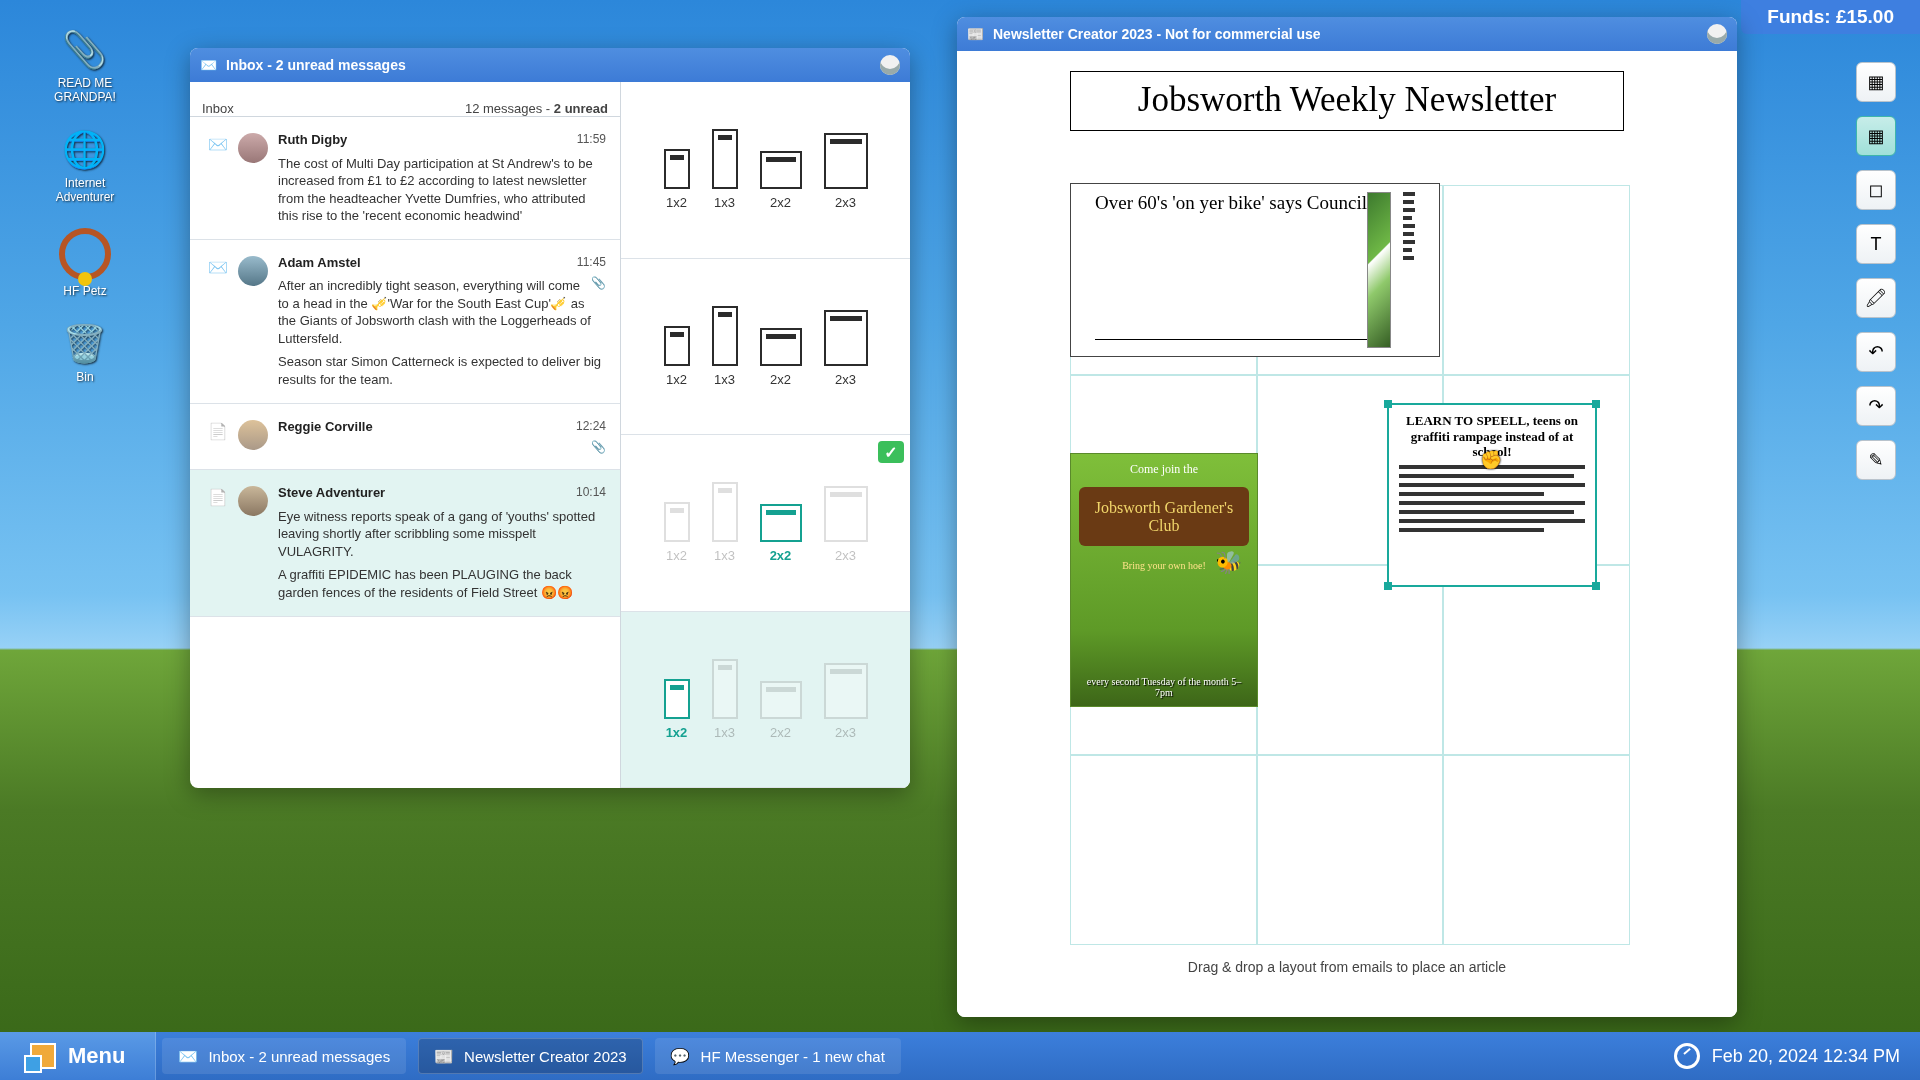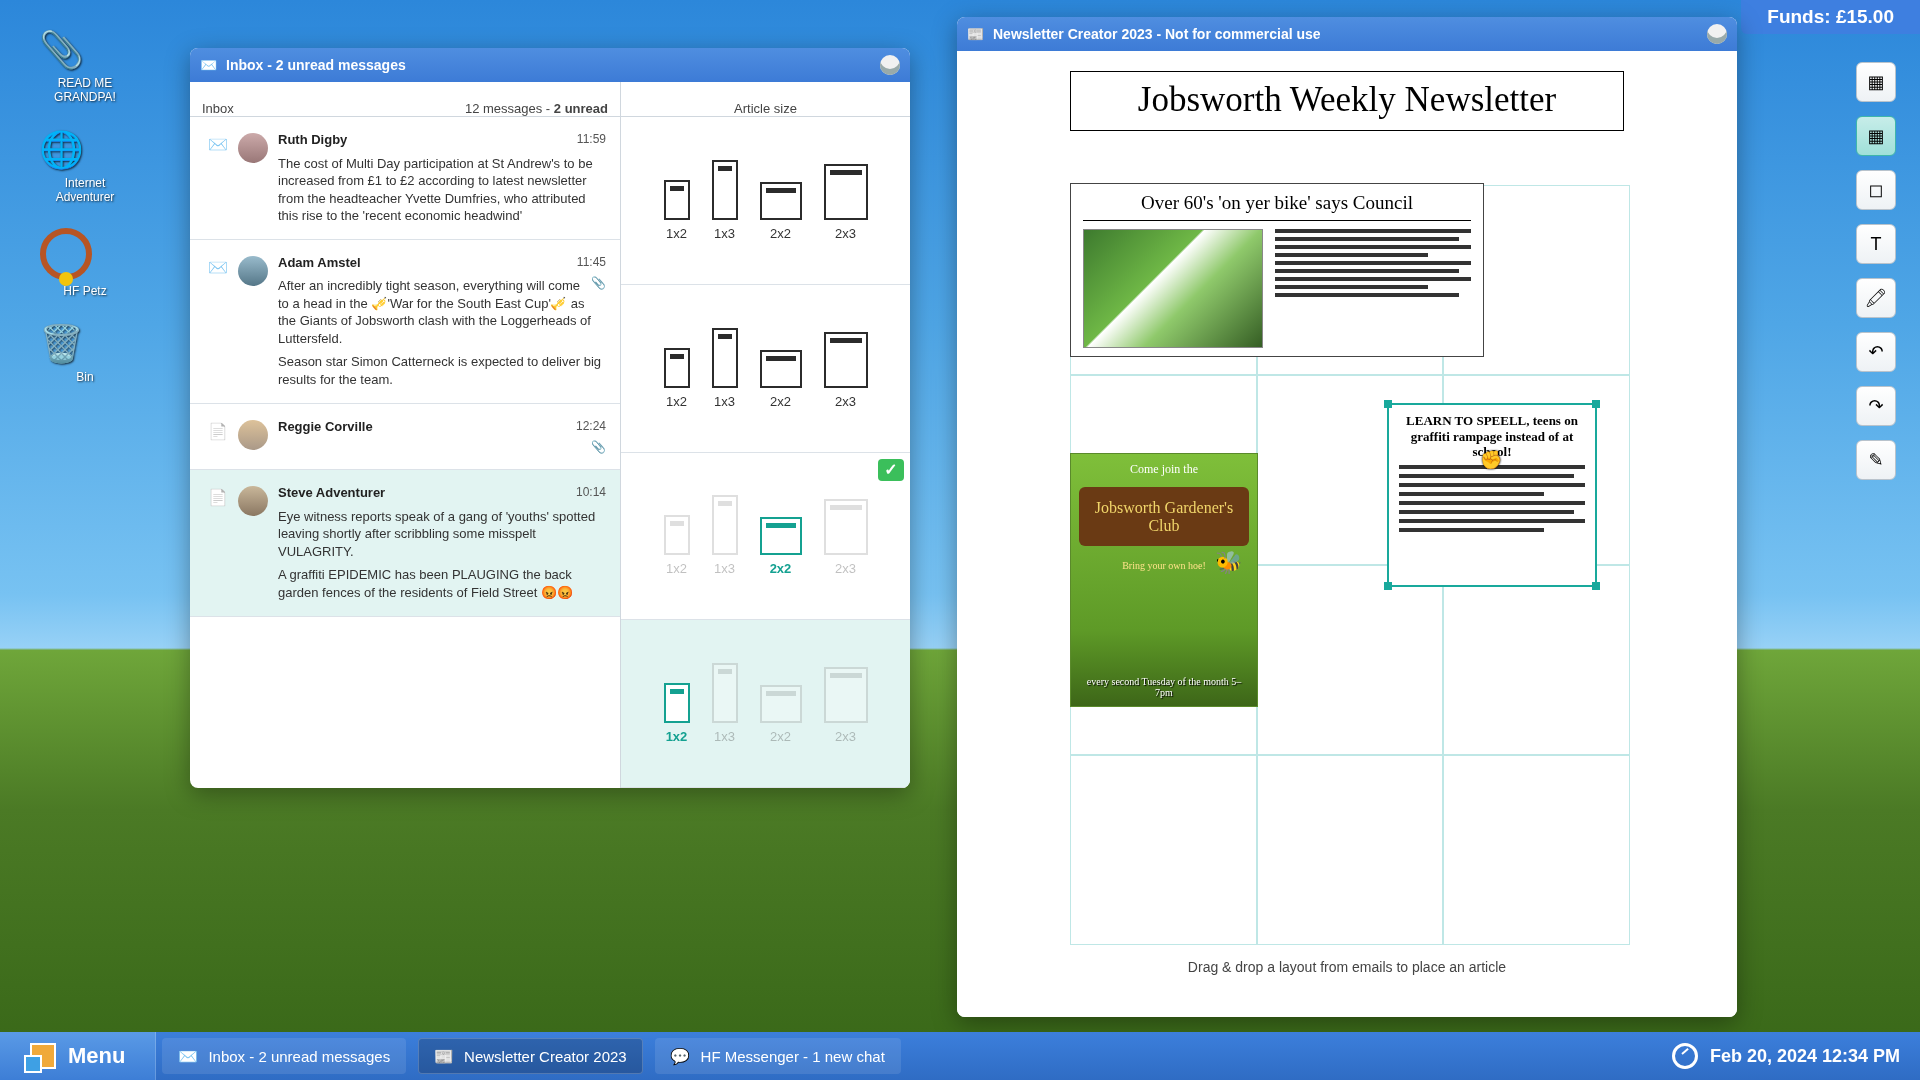--- a/index.html
+++ b/index.html
@@ -5,21 +5,21 @@
   
   html,body{margin:0;padding:0;width:1920px;height:1080px;font-family:"Segoe UI",Tahoma,Arial,sans-serif;overflow:hidden}
   body{
     background:
       linear-gradient(to bottom,
         #2c87da 0%, #4fa6e6 30%, #77c2f2 55%, #97d1f6 60%,
         #6fa63a 60.2%, #4b7a25 75%, #376617 100%);
   }
   
   .desktop-icons{position:absolute;left:40px;top:28px;display:flex;flex-direction:column;gap:24px;width:90px}
-  .desktop-icon{display:flex;flex-direction:column;color:#fff;font-size:12px;
+  .desktop-icon{display:flex;flex-direction:column;align-items:center;color:#fff;font-size:12px;
     text-shadow:1px 1px 2px rgba(0,0,0,.7);cursor:pointer;text-align:center;gap:4px}
   .desktop-icon .glyph{width:44px;height:44px;display:flex;align-items:center;justify-content:center;font-size:36px}
   .glyph.paperclip::before{content:"📎"}
   .glyph.globe::before{content:"🌐"}
   .glyph.collar{width:40px;height:40px;border:6px solid #b75524;border-radius:50%;position:relative}
   .glyph.collar::after{content:"";position:absolute;width:14px;height:14px;background:#f2c40c;border-radius:50%;bottom:-12px;left:50%;transform:translateX(-50%)}
   .glyph.bin::before{content:"🗑️"}
 
   
   .funds{position:absolute;right:0;top:0;background:#3e7fe0;color:#fff;padding:6px 26px;font-size:19px;font-weight:600;border-bottom-left-radius:6px}
@@ -77,21 +77,21 @@
   .page{width:610px;height:920px;background:#fff;position:relative}
   
   .nl-head{border:1px solid #000;margin:6px 28px 12px 28px;padding:8px 16px 10px 16px}
   .nl-title{font-family:Georgia,"Times New Roman",serif;font-size:35px;text-align:center;font-weight:500}
   .nl-sub{display:flex;justify-content:space-between;font-family:Georgia,serif;font-size:17px;margin-top:10px}
   
   .cells{position:absolute;left:28px;top:120px;width:560px;height:760px;display:grid;
     grid-template-columns:repeat(3,1fr);grid-template-rows:repeat(4,1fr);gap:0}
   .cells .cell{border:1px solid #bfe7e6}
   
-  .art1{position:absolute;left:28px;top:118px;width:414px;height:174px;background:#fff;border:1px solid #444;display:flex;flex-direction:column;padding:8px 12px;box-sizing:border-box}
+  .art1{position:absolute;left:28px;top:118px;width:370px;height:174px;background:#fff;border:1px solid #444;display:flex;flex-direction:row;padding:8px 24px;box-sizing:border-box}
   .art1 .headline{font-family:Georgia,serif;font-size:19px;text-align:center;border-bottom:1px solid #000;padding-bottom:6px;margin-bottom:8px}
   .art1 .cols{flex:1;display:flex;gap:12px}
   .art1 .photo{width:46%;background:linear-gradient(135deg,#3d7a2e,#6fb846 40%,#fff 41%,#8fc96b 60%,#355e24);border:1px solid #888}
   .art1 .txt{flex:1;display:flex;flex-direction:column;gap:4px}
   .lineb{height:4px;background:#333}
   .lineb.s{width:78%}
   .lineb.m{width:94%}
   .lineb.l{width:100%}
 
   
@@ -126,21 +126,21 @@
     background:linear-gradient(#3c7fdc,#2f6cc4);display:flex;align-items:center;color:#fff;font-size:15px}
   .menu-btn{display:flex;align-items:center;gap:12px;padding:0 30px;height:100%;
     background:linear-gradient(#5a9ae6,#3d7ed6);font-size:22px;font-weight:700;border-right:1px solid rgba(255,255,255,.2);cursor:pointer}
   .menu-btn .micon{width:22px;height:22px;background:#f0a93a;border:2px solid #fff;position:relative}
   .menu-btn .micon::after{content:"";position:absolute;width:14px;height:14px;background:#3ea0e4;left:-8px;top:10px;border:2px solid #fff}
   .task{height:36px;margin:0 6px;padding:0 16px;border-radius:4px;display:flex;align-items:center;gap:10px;
     background:rgba(255,255,255,.1);cursor:pointer;font-size:15px}
   .task.active{background:rgba(0,0,0,.2);box-shadow:inset 0 0 0 1px rgba(255,255,255,.2)}
   .task .ti{font-size:16px}
   .taskbar .spacer{flex:1}
-  .clock{display:flex;align-items:center;gap:12px;padding:0 20px;font-weight:700;font-size:18px}
+  .clock{display:flex;align-items:center;gap:12px;padding:0 20px;font-weight:400;font-size:18px}
   .clock .cicon{width:20px;height:20px;border:3px solid #fff;border-radius:50%;position:relative}
   .clock .cicon::after{content:"";position:absolute;width:8px;height:2px;background:#fff;left:7px;top:7px;transform-origin:left;transform:rotate(-40deg)}
 
   .avatar.a1{background:linear-gradient(#caa,#977)}
   .avatar.a2{background:linear-gradient(#9bc,#578)}
   .avatar.a3{background:linear-gradient(#ddc29a,#a98)}
   .avatar.a4{background:linear-gradient(#c9b79a,#8a7762)}
 </style>
 </head>
 <body>
@@ -196,23 +196,20 @@
             <div class="content"><span class="time">12:24</span><span class="from">Reggie Corville</span><br><span class="clip">📎</span></div>
           </div>
           <div class="msg sel">
             <div class="envelope read">📄</div>
             <div class="avatar a4"></div>
             <div class="content"><span class="time">10:14</span><span class="from">Steve Adventurer</span><p>Eye witness reports speak of a gang of 'youths' spotted leaving shortly after scribbling some misspelt VULAGRITY.</p><p>A graffiti EPIDEMIC has been PLAUGING the back garden fences of the residents of Field Street 😡😡</p></div>
           </div>
         </div>
     </div>
     <div class="colR">
-      <div class="colhead" style="justify-content:center">
-        <span>Article size</span>
-      </div>
       <div id="sizepanels" style="flex:1;display:flex;flex-direction:column">
           <div class="sizepanel">
             <div class="sizerow">
               <div class="sizecell">
                 <div class="thumb s1x2"></div>
                 <span>1x2</span>
               </div>
               <div class="sizecell">
                 <div class="thumb s1x3"></div>
                 <span>1x3</span>

